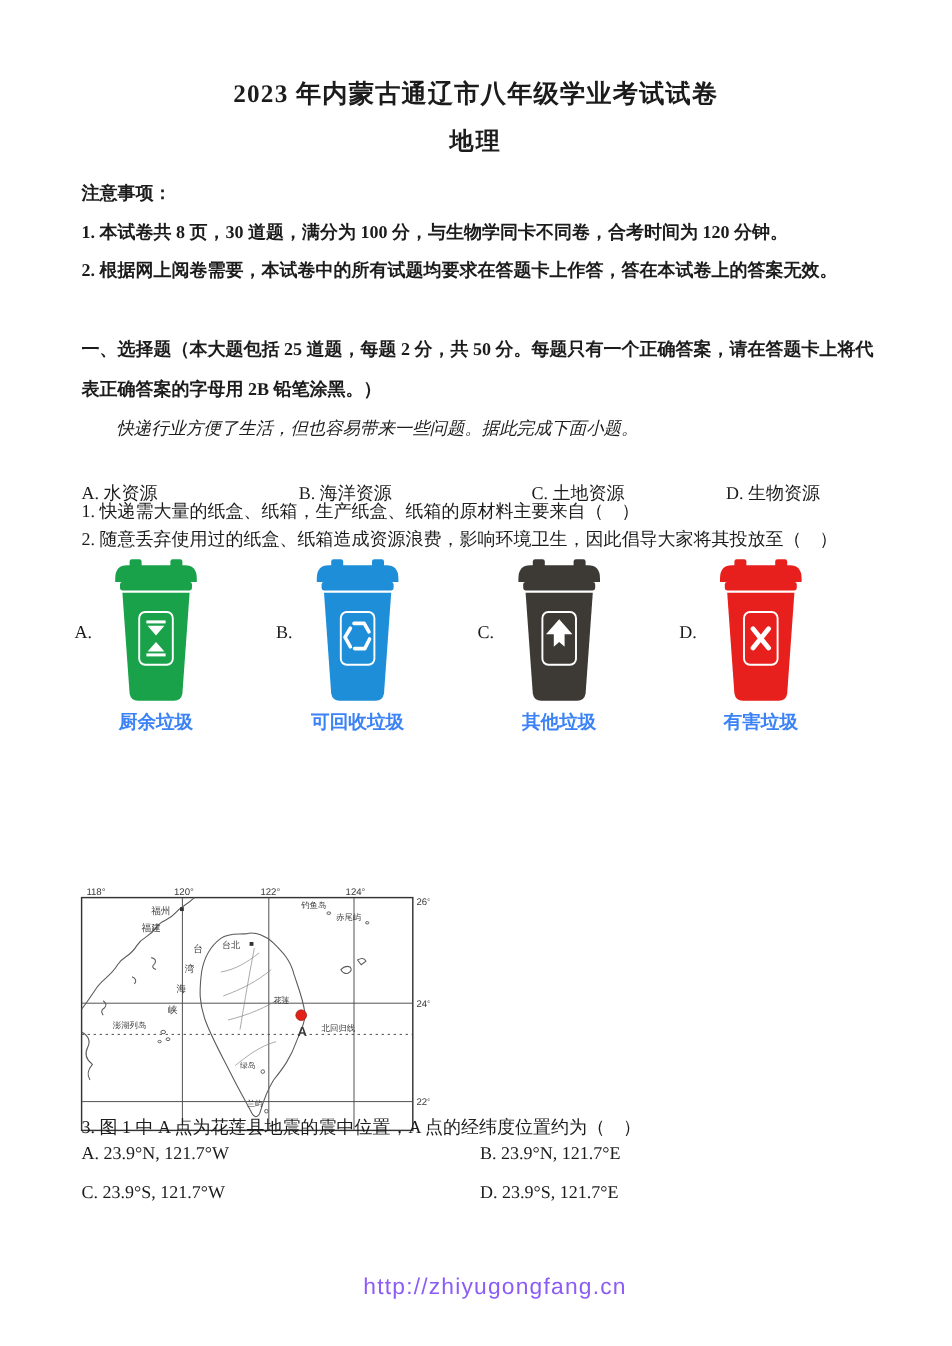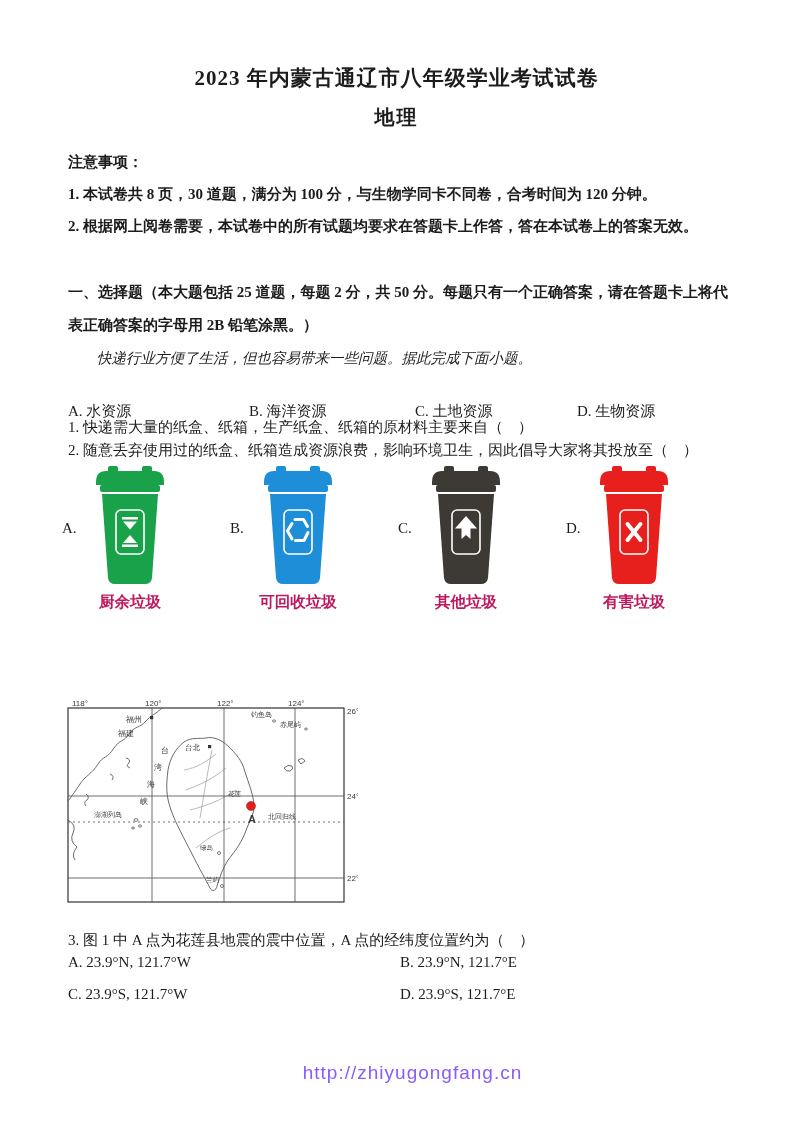--- a/index.html
+++ b/index.html
@@ -16,30 +16,30 @@
   .indent{text-indent:2em;}
   .notice-h{top:146px;}
   .n1{top:178px;}
   .n2{top:210px;}
   .sec{top:276px;}
   .p1{top:342px;font-size:14.5px;}
   .q1stem{top:372px;margin-top:39px;}
   .optrow{top:402px;left:68px;width:680px;display:flex;font-size:15px;}
   .optrow .opt:nth-child(1){width:164px;}
   .optrow .opt:nth-child(2){width:166px;margin-left:17px;}
-  .optrow .opt:nth-child(3){width:162px;}
+  .optrow .opt:nth-child(3){width:162px;margin-left:28px;}
   .q2stem{top:434px;}
   .bins{top:458px;left:62px;width:672px;display:flex;}
   .bin-group{width:168px;display:flex;align-items:center;}
   .bin-letter{width:26px;font-size:15px;align-self:center;margin-top:-14px;}
   .bin-col{display:flex;flex-direction:column;align-items:center;}
   .bin-label{font-size:15.5px;font-weight:600;margin-top:2px;
-             font-family:Liberation Mono, monospace;color:#be185d;}
+             font-family:Liberation Mono, monospace;color:#3b82f6;}
   .p2{top:620px;font-size:14.5px;}
-  .mapwrap{top:698px;left:66px;width:292px;height:212px;}
+  .mapwrap{top:738px;left:66px;width:292px;height:212px;}
   .q3stem{top:924px;}
   .q3row{left:68px;width:680px;display:flex;font-size:15px;}
   .q3row .opt{width:332px;}
   .r1{top:954px;}
   .r2{top:986px;}
   .watermark{top:1062px;left:0;width:100%;text-align:center;padding-left:32px;box-sizing:border-box;
              font-family:Liberation Sans, sans-serif;
              font-size:19px;color:#8b5cf6;letter-spacing:1px;}
   svg text{font-family:"Liberation Sans","DejaVu Sans",sans-serif;fill:#3a3a3a;}
   .mline{stroke:#4a4a4a;stroke-width:0.8;}

